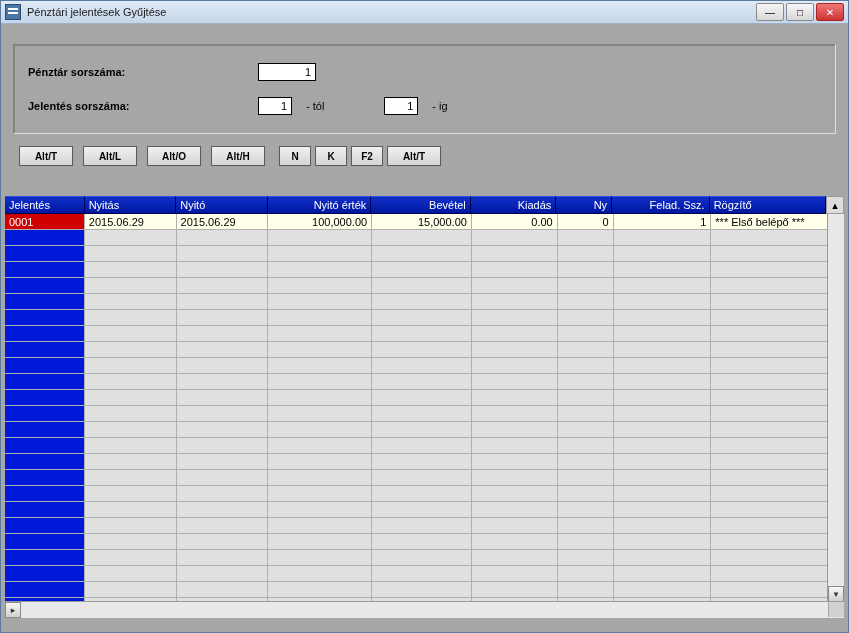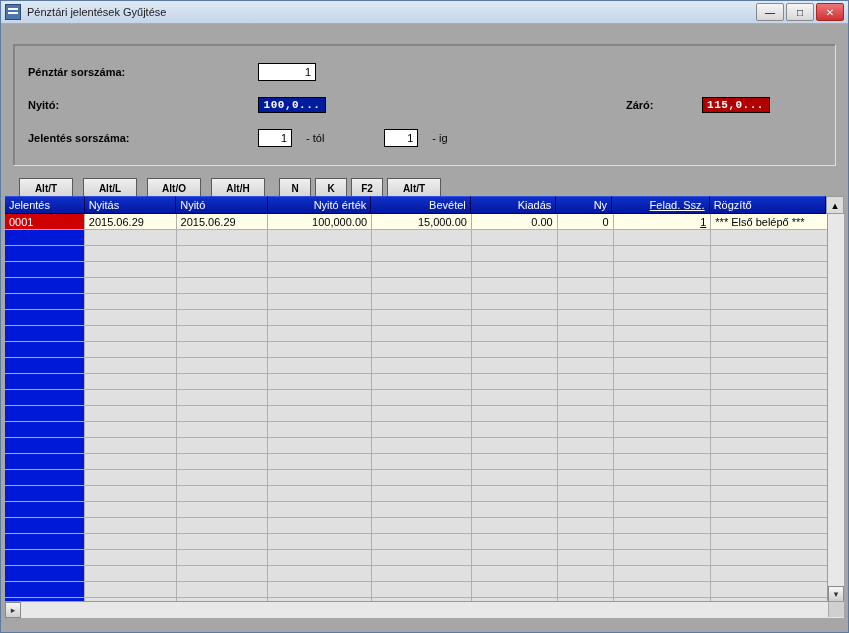--- a/index.html
+++ b/index.html
@@ -239,21 +239,21 @@
   }
 
   
   .c0 { width: 80px; }
   .c1 { width: 92px; }
   .c2 { width: 92px; }
   .c3 { width: 104px; }
   .c4 { width: 100px; }
   .c5 { width: 86px; }
   .c6 { width: 56px; }
-  .c7 { width: 98px; text-decoration: underline; }
+  .c7 { width: 98px; }
   .c8 { width: 117px; }
 </style>
 </head>
 <body>
 
 <div class="window">
 
   <div class="titlebar">
     <span class="app-icon"></span>
     <span class="title-text">Pénztári jelentések Gyűjtése</span>
@@ -261,26 +261,20 @@
       <div class="win-btn">—</div>
       <div class="win-btn">□</div>
       <div class="win-btn close">✕</div>
     </div>
   </div>
 
   <div class="form-panel">
     <div class="form-row">
       <span class="form-label">Pénztár sorszáma:</span>
       <input class="num-input" value="1" style="">
-    </div>
-    <div class="form-row">
-      <span class="form-label">Nyitó:</span>
-      <span class="disp-box disp-blue">100,0...</span>
-      <span class="zaro-label">Záró:</span>
-      <span class="disp-box disp-red">115,0...</span>
     </div>
     <div class="form-row" style="margin-bottom:4px;">
       <span class="form-label">Jelentés sorszáma:</span>
       <input class="num-input" style="width: 24px;" value="1">
       <span class="tol-ig">- tól</span>
       <span style="width:50px;display:inline-block"></span>
       <input class="num-input" style="width: 24px;" value="1">
       <span class="tol-ig">- ig</span>
     </div>
   </div>

